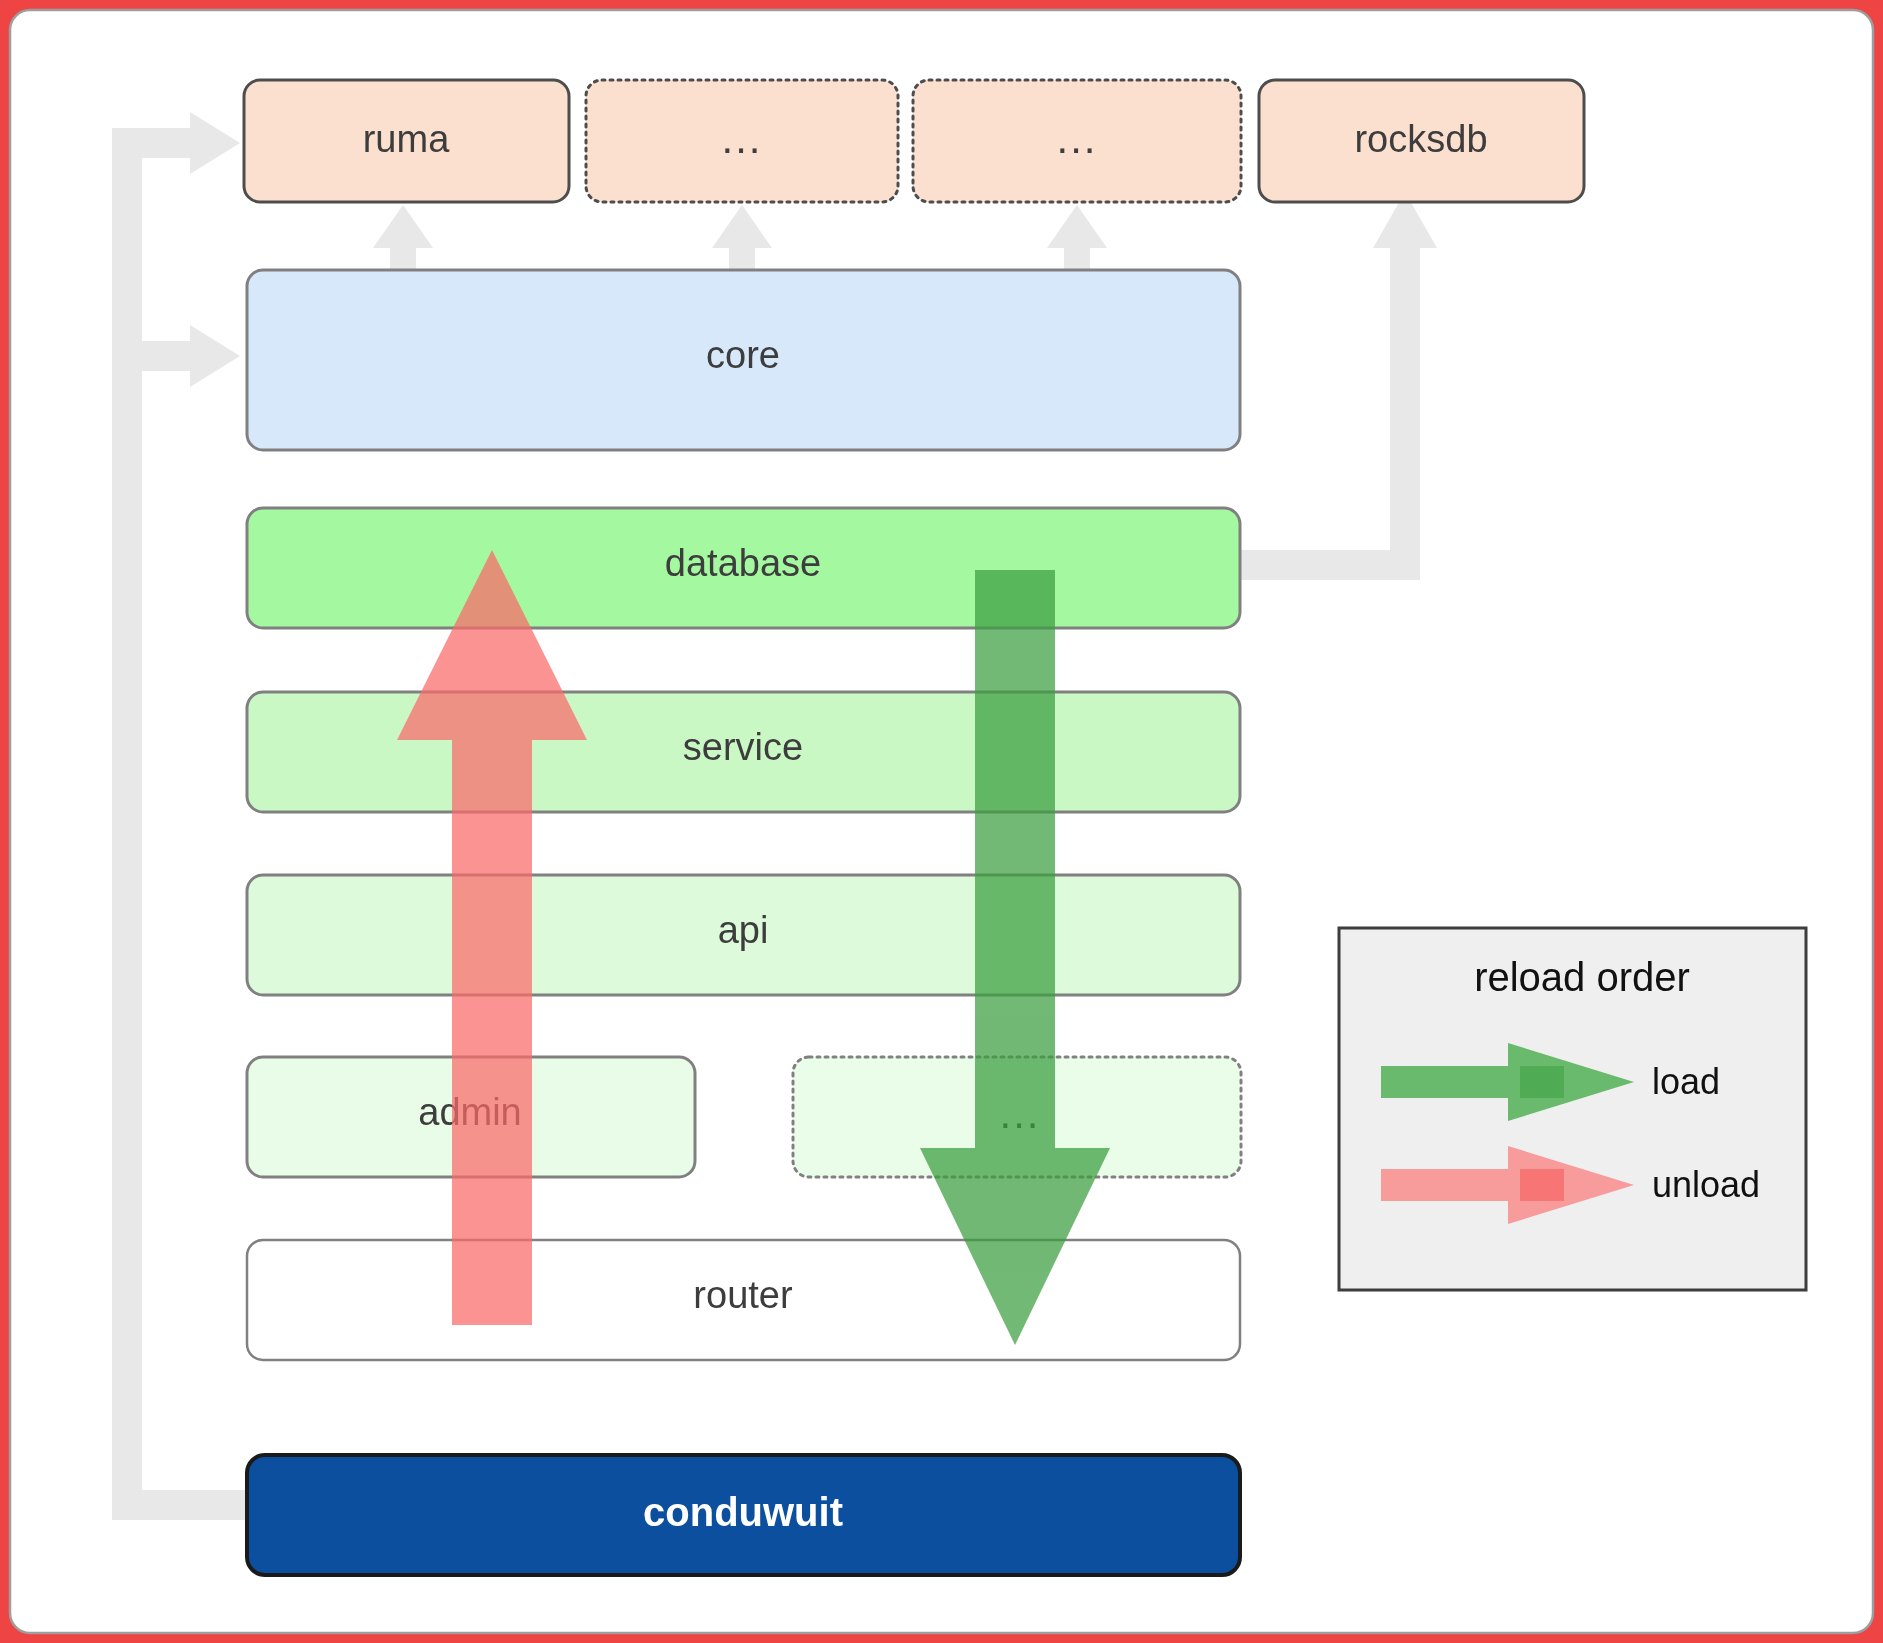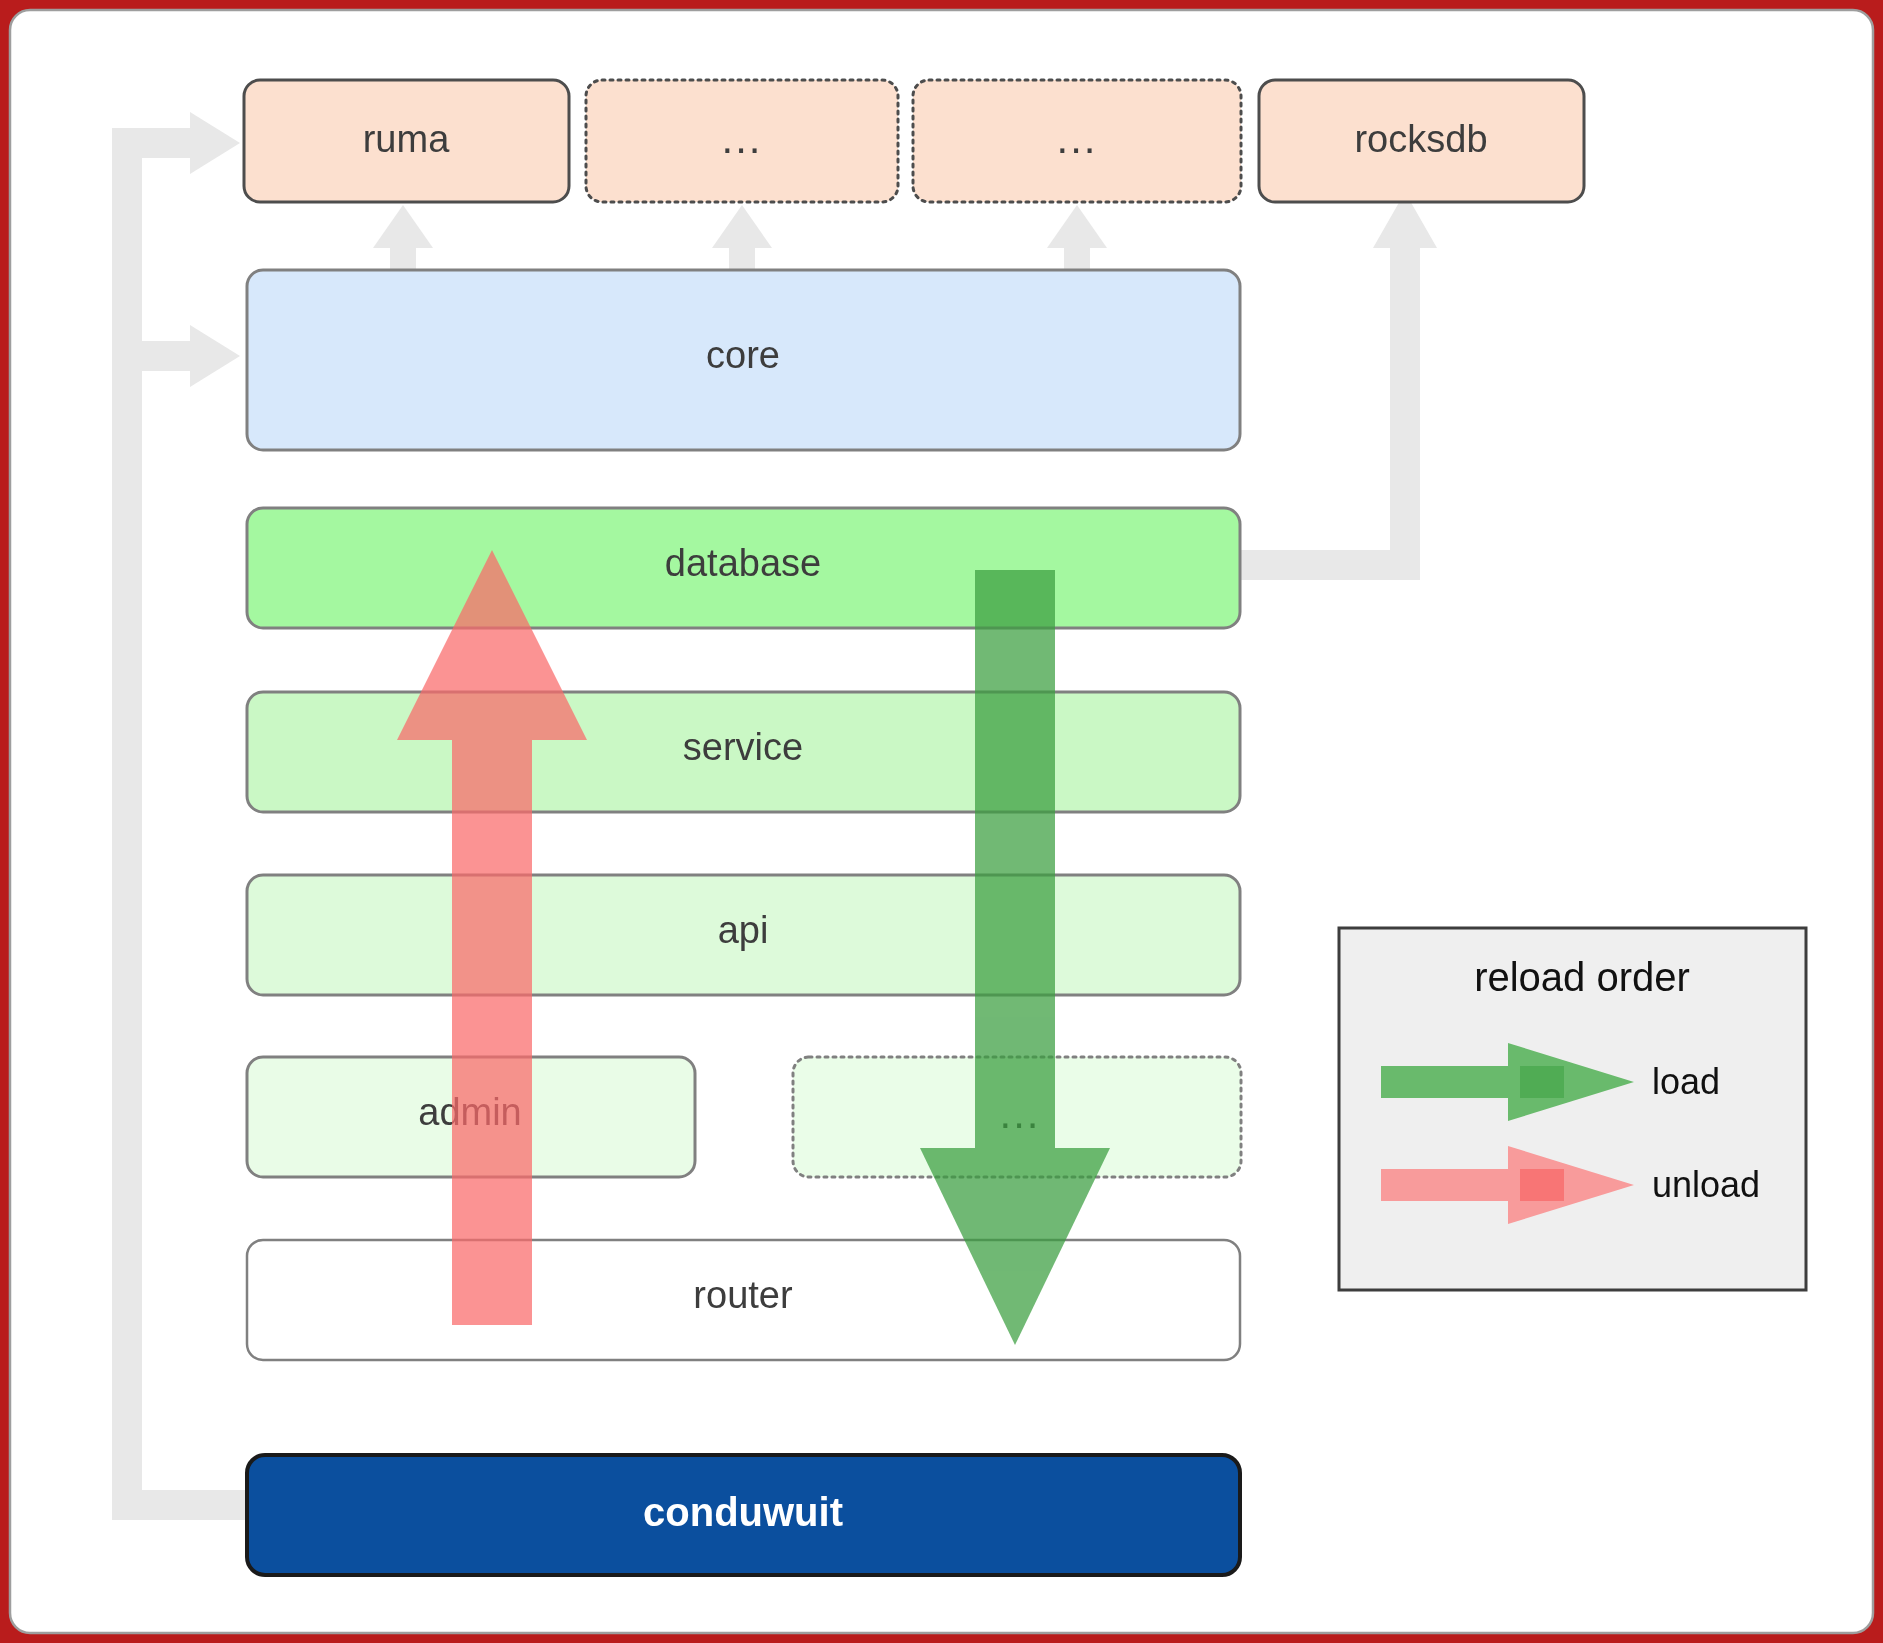--- a/index.html
+++ b/index.html
@@ -5,21 +5,21 @@
   html, body {
     margin: 0;
     padding: 0;
     background: #ffffff;
     font-family: "Liberation Sans", sans-serif;
   }
   #stage {
     position: relative;
     width: 1883px;
     height: 1643px;
-    background: #b91c1c;
+    background: #ef4444;
     overflow: hidden;
     text-decoration: underline;
   }
   #diagram-svg {
     position: absolute;
     left: 0;
     top: 0;
     width: 1883px;
     height: 1643px;
     display: block;

